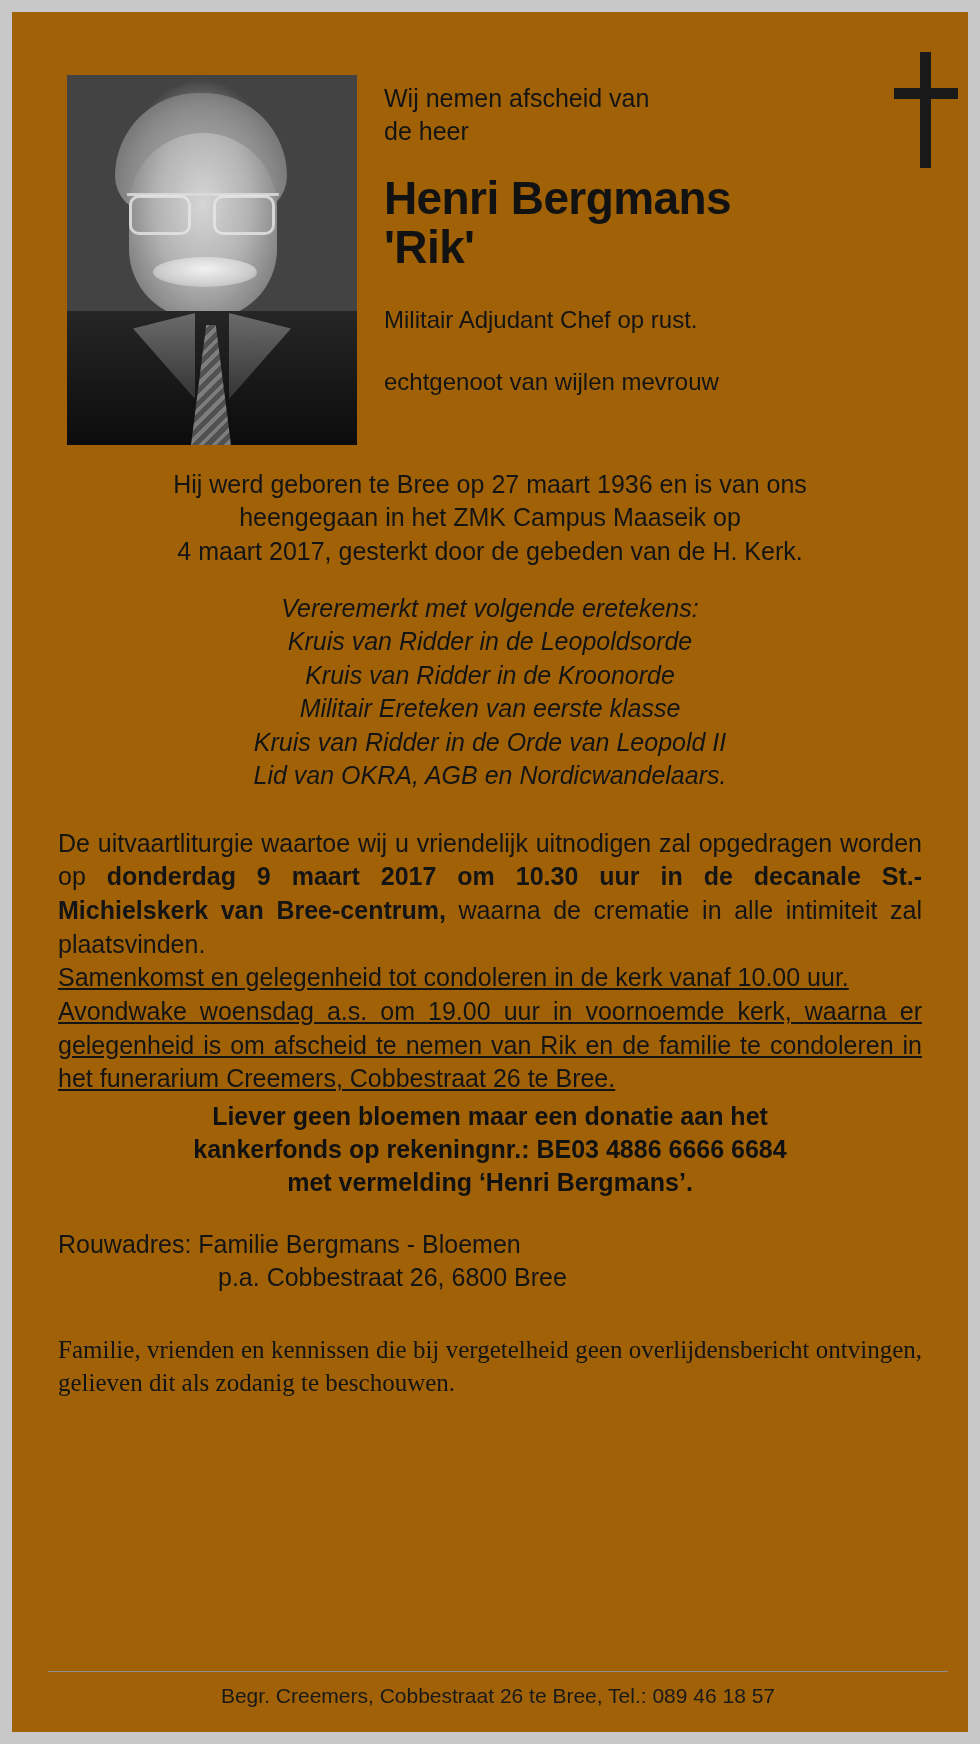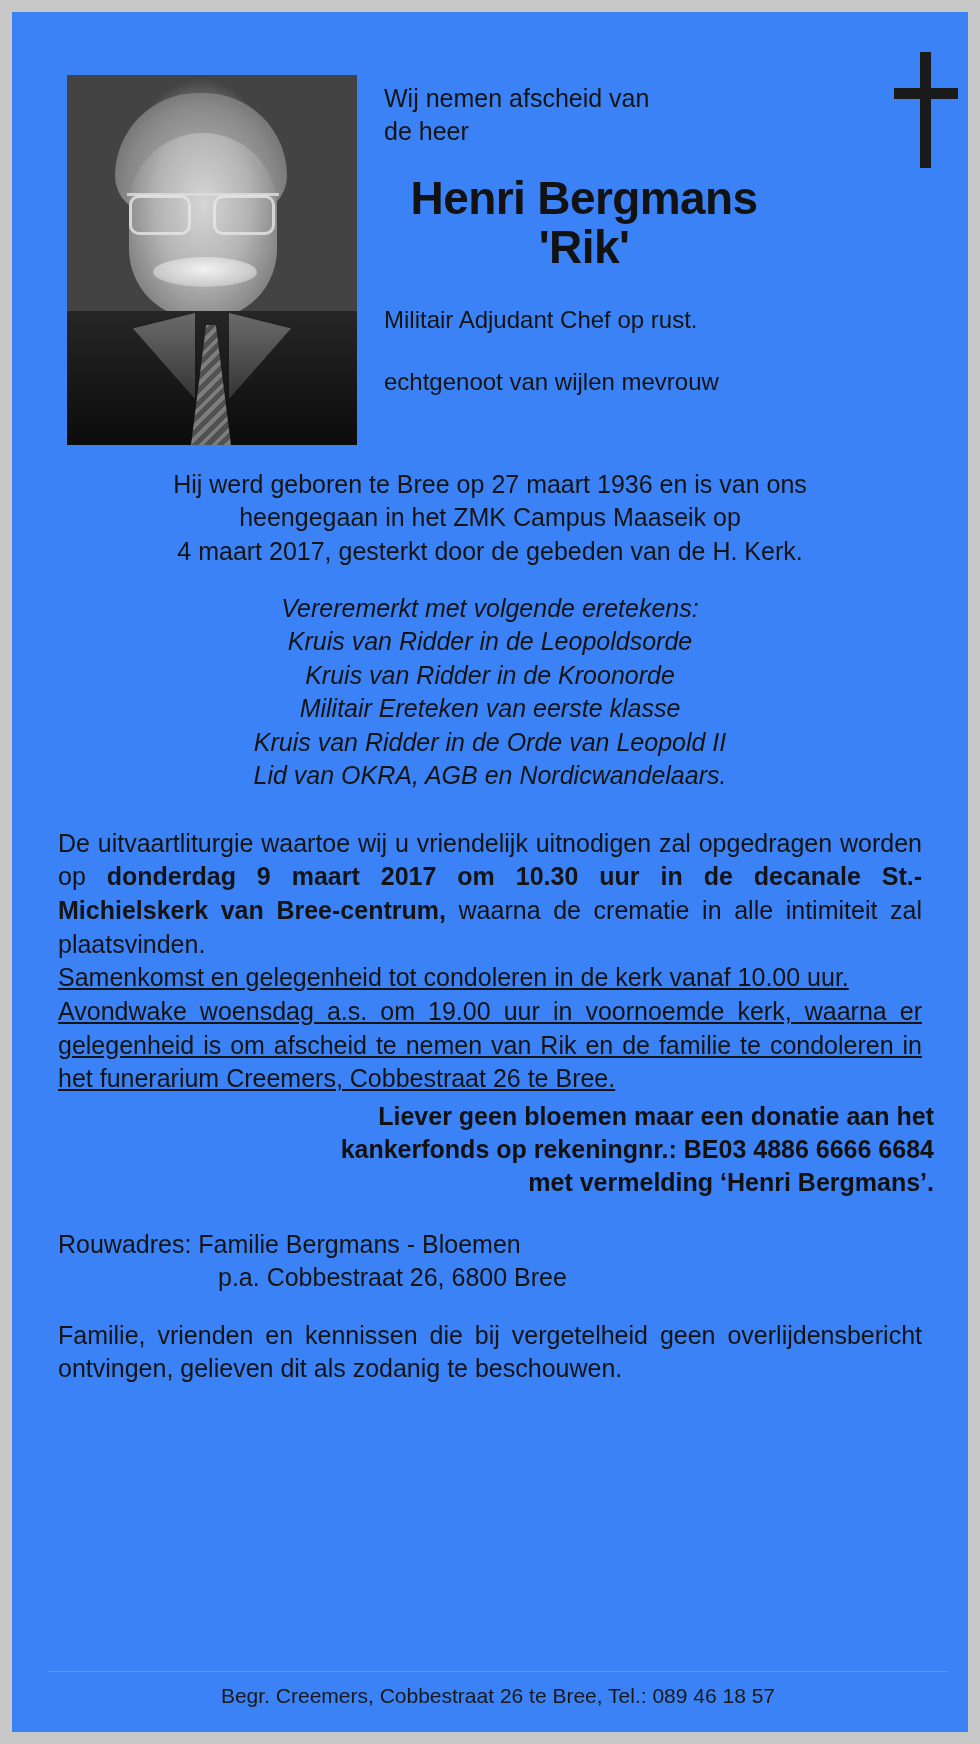--- a/index.html
+++ b/index.html
@@ -12,21 +12,21 @@
     height: 1744px;
     font-family: "Liberation Sans", sans-serif;
     -webkit-font-smoothing: antialiased;
   }
   #card {
     position: absolute;
     left: 12px;
     top: 12px;
     width: 956px;
     height: 1720px;
-    background: #3b82f6;
+    background: #a16207;
     box-sizing: border-box;
     overflow: hidden;
   }
 
   
   #top {
     position: relative;
     height: 430px;
   }
   #photo {
@@ -134,21 +134,20 @@
     line-height: 1.30;
     font-weight: 400;
   }
   .deceased-name {
     margin-top: 27px;
     font-size: 46px;
     font-weight: bold;
     letter-spacing: -0.6px;
     line-height: 1.07;
     color: #121212;
-    text-align: center;
   }
   .rank {
     margin-top: 34px;
     font-size: 24px;
     color: #141414;
   }
   .spouse-intro {
     margin-top: 34px;
     font-size: 24px;
     color: #141414;
@@ -194,42 +193,43 @@
     color: #141414;
     text-align: justify;
   }
   #body-text p { margin: 0; }
   #body-text p.tight { text-align: justify; }
   #body-text p.last-left { text-align: justify; text-align-last: left; text-decoration: underline; }
   #body-text b { font-weight: bold; }
 
   #donation {
     margin: 4px 34px 0 34px;
-    text-align: right;
+    text-align: center;
     font-weight: bold;
     font-size: 25px;
     line-height: 1.33;
     color: #111111;
   }
 
   #mourn {
     margin: 28px 46px 0 46px;
     font-size: 25px;
     line-height: 1.34;
     color: #141414;
   }
   #mourn .indent { display: block; padding-left: 160px; }
 
   #closing {
-    margin: 24px 46px 0 46px;
+    margin: 38px 46px 0 46px;
     font-size: 25px;
     line-height: 1.345;
     color: #141414;
     text-align: justify;
     text-align-last: left;
+    font-family: Liberation Serif, serif;
   }
 
   #footer {
     position: absolute;
     left: 36px;
     right: 20px;
     bottom: 24px;
   }
   #footer .rule {
     border-top: 1px solid #8e8e8e;

